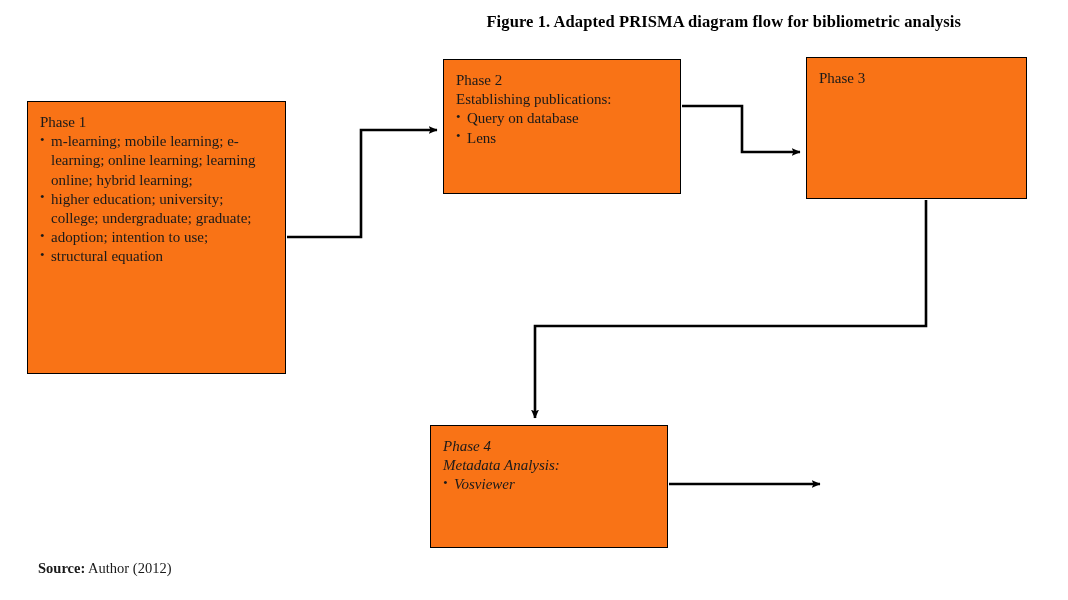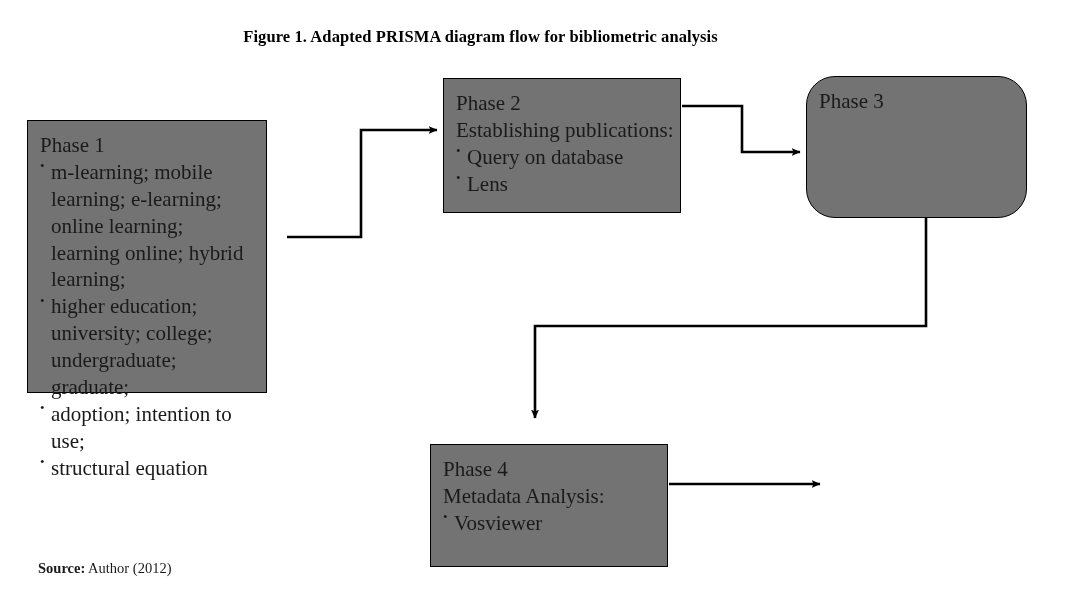--- a/index.html
+++ b/index.html
@@ -13,45 +13,44 @@
     width: 1068px;
     height: 600px;
     background: #ffffff;
     font-family: "Liberation Serif", "DejaVu Serif", serif;
     color: #1a1a1a;
     overflow: hidden;
   }
   #figure-title {
     position: absolute;
     left: 0;
-    top: 27px;
+    top: 12px;
     width: 961px;
-    text-align: center;
+    text-align: right;
     font-size: 16.5px;
     font-weight: bold;
     letter-spacing: 0.1px;
     color: #000000;
   }
   #connector-layer {
     position: absolute;
     left: 0;
     top: 0;
     width: 1068px;
     height: 600px;
     pointer-events: none;
   }
   .phase-box {
     position: absolute;
     box-sizing: border-box;
     border: 1.6px solid #000000;
-    background: #737373;
+    background: #f97316;
     padding: 11px 12px 8px 12px;
-    font-size: 21px;
+    font-size: 15px;
     line-height: 1.28;
-    margin-top: 19px;
   }
   .phase-box.centered {
     display: flex;
     flex-direction: column;
     align-items: center;
     justify-content: center;
     text-align: center;
     padding: 0;
   }
   .phase-label { white-space: nowrap; }
@@ -101,44 +100,44 @@
 
     <polyline points="287,237 361,237 361,130 437,130" fill="none" stroke="#000000" stroke-width="2.6" stroke-linejoin="miter" marker-end="url(#arrowhead)"></polyline>
 
     <polyline points="682,106 742,106 742,152 800,152" fill="none" stroke="#000000" stroke-width="2.6" stroke-linejoin="miter" marker-end="url(#arrowhead)"></polyline>
 
     <polyline points="926,200 926,326 535,326 535,418" fill="none" stroke="#000000" stroke-width="2.6" stroke-linejoin="miter" marker-end="url(#arrowhead)"></polyline>
 
     <polyline points="669,484 820,484" fill="none" stroke="#000000" stroke-width="2.6" stroke-linejoin="miter" marker-end="url(#arrowhead)"></polyline>
   </svg>
 
-  <div class="phase-box" style="left:27px; top:101px; width:240px; height:273px;">
+  <div class="phase-box" style="left:27px; top:101px; width:259px; height:273px;">
     <div class="phase-label">Phase 1</div>
     <ul class="bullet-list">
       <li>m-learning; mobile learning; e-learning; online learning; learning online; hybrid learning;</li>
       <li>higher education; university; college; undergraduate; graduate;</li>
       <li>adoption; intention to use;</li>
       <li>structural equation</li>
     </ul>
   </div>
 
   <div class="phase-box" style="left:443px; top:59px; width:238px; height:135px;">
     <div class="phase-label">Phase 2</div>
     <div class="phase-subtitle">Establishing publications:</div>
     <ul class="bullet-list">
       <li>Query on database</li>
       <li>Lens</li>
     </ul>
   </div>
 
-  <div class="phase-box" style="left:806px; top:57px; width:221px; height:142px;border-radius:29px;">
+  <div class="phase-box" style="left:806px; top:57px; width:221px; height:142px;">
     <div class="phase-label">Phase 3</div>
   </div>
 
-  <div class="phase-box" style="left:430px; top:425px; width:238px; height:123px;">
+  <div class="phase-box" style="left:430px; top:425px; width:238px; height:123px;font-style:italic;">
     <div class="phase-label">Phase 4</div>
     <div class="phase-subtitle">Metadata Analysis:</div>
     <ul class="bullet-list">
       <li>Vosviewer</li>
     </ul>
   </div>
 
 
   <div id="source-note">
     <span class="source-label">Source:</span>

